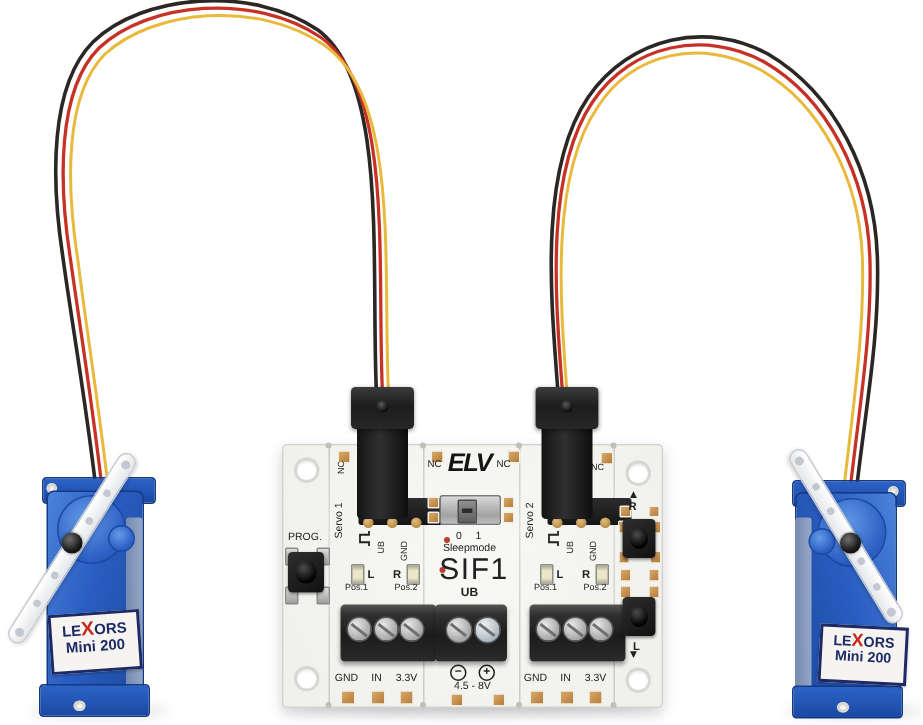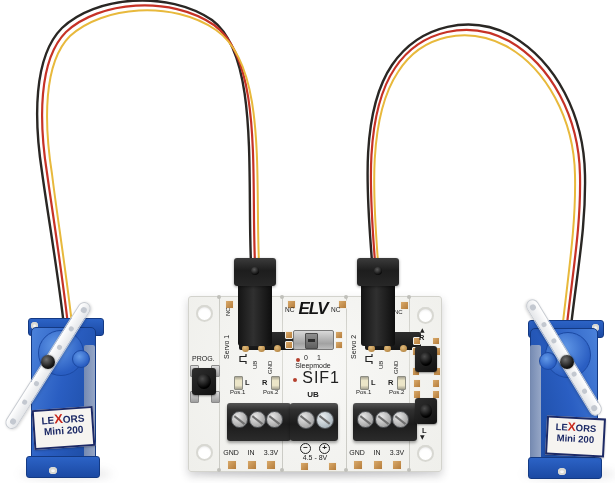--- a/index.html
+++ b/index.html
@@ -146,21 +146,21 @@
     <div class="pad" style="left:96px;top:44px;width:6px;height:6px;"></div>
     <div class="pad" style="left:146px;top:44px;width:6px;height:6px;"></div>
     <div class="switch" style="left:104px;top:33px;width:39px;height:18px;">
       <div class="knob" style="left:11px;top:2px;width:11px;height:14px;"></div>
     </div>
     <div class="rdot" style="left:107px;top:61px;"></div>
     <div class="tx" style="left:115px;top:57px;font-size:7px;">0</div>
     <div class="tx" style="left:128px;top:57px;font-size:7px;">1</div>
     <div class="tx c" style="left:100px;top:65px;width:48px;font-size:7px;">Sleepmode</div>
     <div class="rdot" style="left:104px;top:81px;"></div>
-    <div class="tx c" style="left:103px;top:72px;width:48px;font-size:16px;letter-spacing:1px;text-align:right;">SIF1</div>
+    <div class="tx c" style="left:103px;top:72px;width:48px;font-size:20px;letter-spacing:1px;">SIF1</div>
     <div class="tx c" style="left:112px;top:93px;width:24px;font-size:8px;font-weight:bold;">UB</div>
     <div class="term" style="left:101px;top:106px;width:48px;height:38px;">
       <div class="screw" style="left:7px;top:8px;width:16px;height:16px;"></div>
       <div class="screw" style="left:26px;top:8px;width:16px;height:16px;background:radial-gradient(circle at 35% 32%,#eef2f4,#bcc6cc 55%,#93a0a8);"></div>
     </div>
     <div class="pol" style="left:111px;top:146px;">−</div>
     <div class="pol" style="left:130px;top:146px;">+</div>
     <div class="tx c" style="left:101px;top:157px;width:50px;font-size:7px;">4.5 - 8V</div>
     <div class="pad" style="left:111px;top:165px;width:7px;height:7px;"></div>
     <div class="pad" style="left:139px;top:165px;width:7px;height:7px;"></div>

